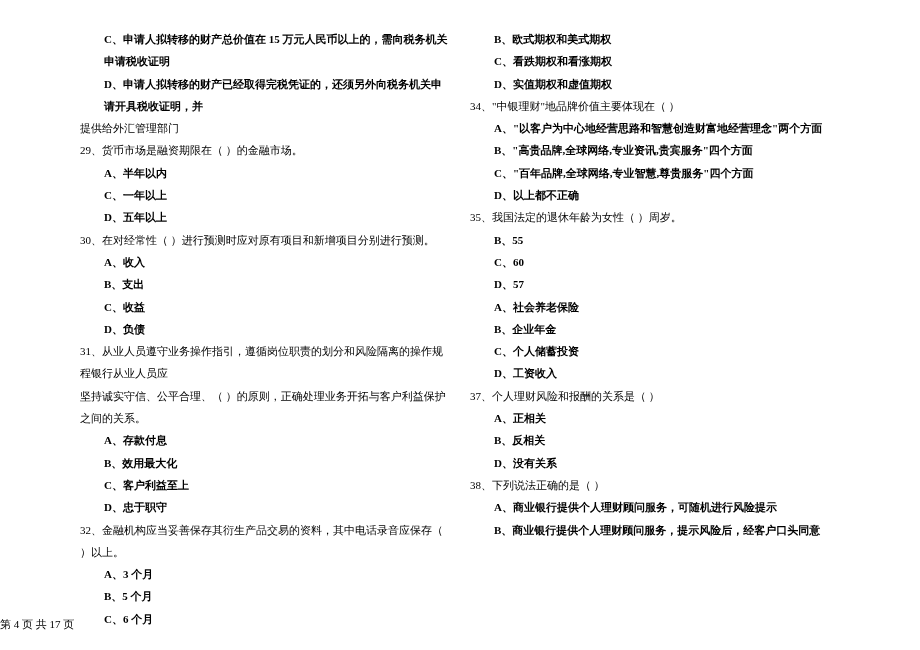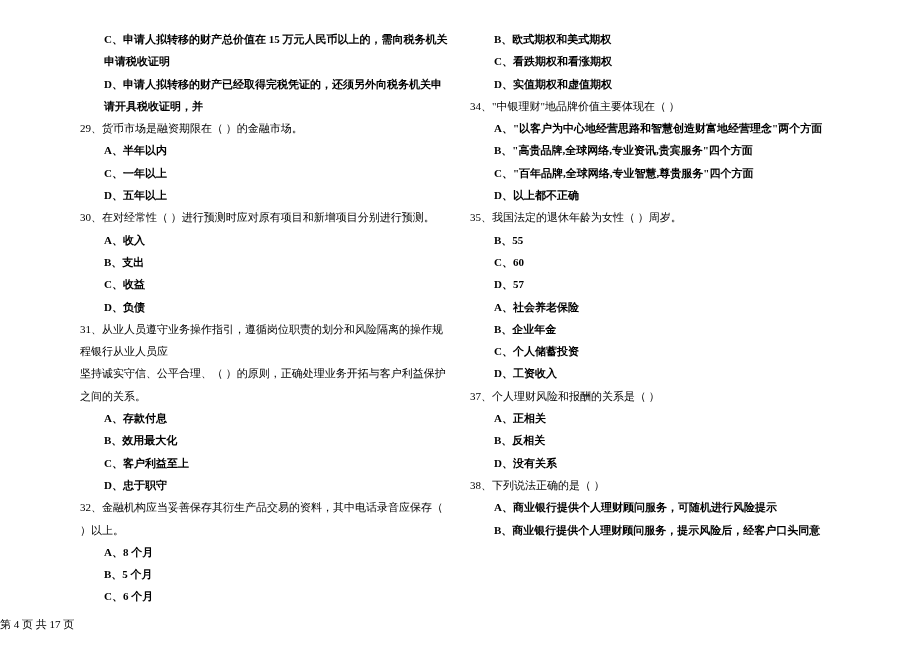--- a/index.html
+++ b/index.html
@@ -35,37 +35,38 @@
       font-size: 11px;
     }
   </style>
 </head>
 <body>
 
 <div class="columns">
   <div class="col" id="col-left">
       <div class="line indent1">C、申请人拟转移的财产总价值在 15 万元人民币以上的，需向税务机关申请税收证明</div>
       <div class="line indent1">D、申请人拟转移的财产已经取得完税凭证的，还须另外向税务机关申请开具税收证明，并</div>
+      <div class="line ">提供给外汇管理部门</div>
       <div class="line ">29、货币市场是融资期限在（     ）的金融市场。</div>
       <div class="line indent1">A、半年以内</div>
       <div class="line indent1">C、一年以上</div>
       <div class="line indent1">D、五年以上</div>
       <div class="line ">30、在对经常性（     ）进行预测时应对原有项目和新增项目分别进行预测。</div>
       <div class="line indent1">A、收入</div>
       <div class="line indent1">B、支出</div>
       <div class="line indent1">C、收益</div>
       <div class="line indent1">D、负债</div>
       <div class="line ">31、从业人员遵守业务操作指引，遵循岗位职责的划分和风险隔离的操作规程银行从业人员应</div>
       <div class="line ">坚持诚实守信、公平合理、（     ）的原则，正确处理业务开拓与客户利益保护之间的关系。</div>
       <div class="line indent1">A、存款付息</div>
       <div class="line indent1">B、效用最大化</div>
       <div class="line indent1">C、客户利益至上</div>
       <div class="line indent1">D、忠于职守</div>
       <div class="line ">32、金融机构应当妥善保存其衍生产品交易的资料，其中电话录音应保存（     ）以上。</div>
-      <div class="line indent1">A、8 个月</div>
+      <div class="line indent1">A、3 个月</div>
       <div class="line indent1">B、5 个月</div>
       <div class="line indent1">C、6 个月</div>
     </div>
   <div class="col" id="col-right">
       <div class="line indent1">B、欧式期权和美式期权</div>
       <div class="line indent1">C、看跌期权和看涨期权</div>
       <div class="line indent1">D、实值期权和虚值期权</div>
       <div class="line ">34、"中银理财"地品牌价值主要体现在（     ）</div>
       <div class="line indent1">A、"以客户为中心地经营思路和智慧创造财富地经营理念"两个方面</div>
       <div class="line indent1">B、"高贵品牌,全球网络,专业资讯,贵宾服务"四个方面</div>

